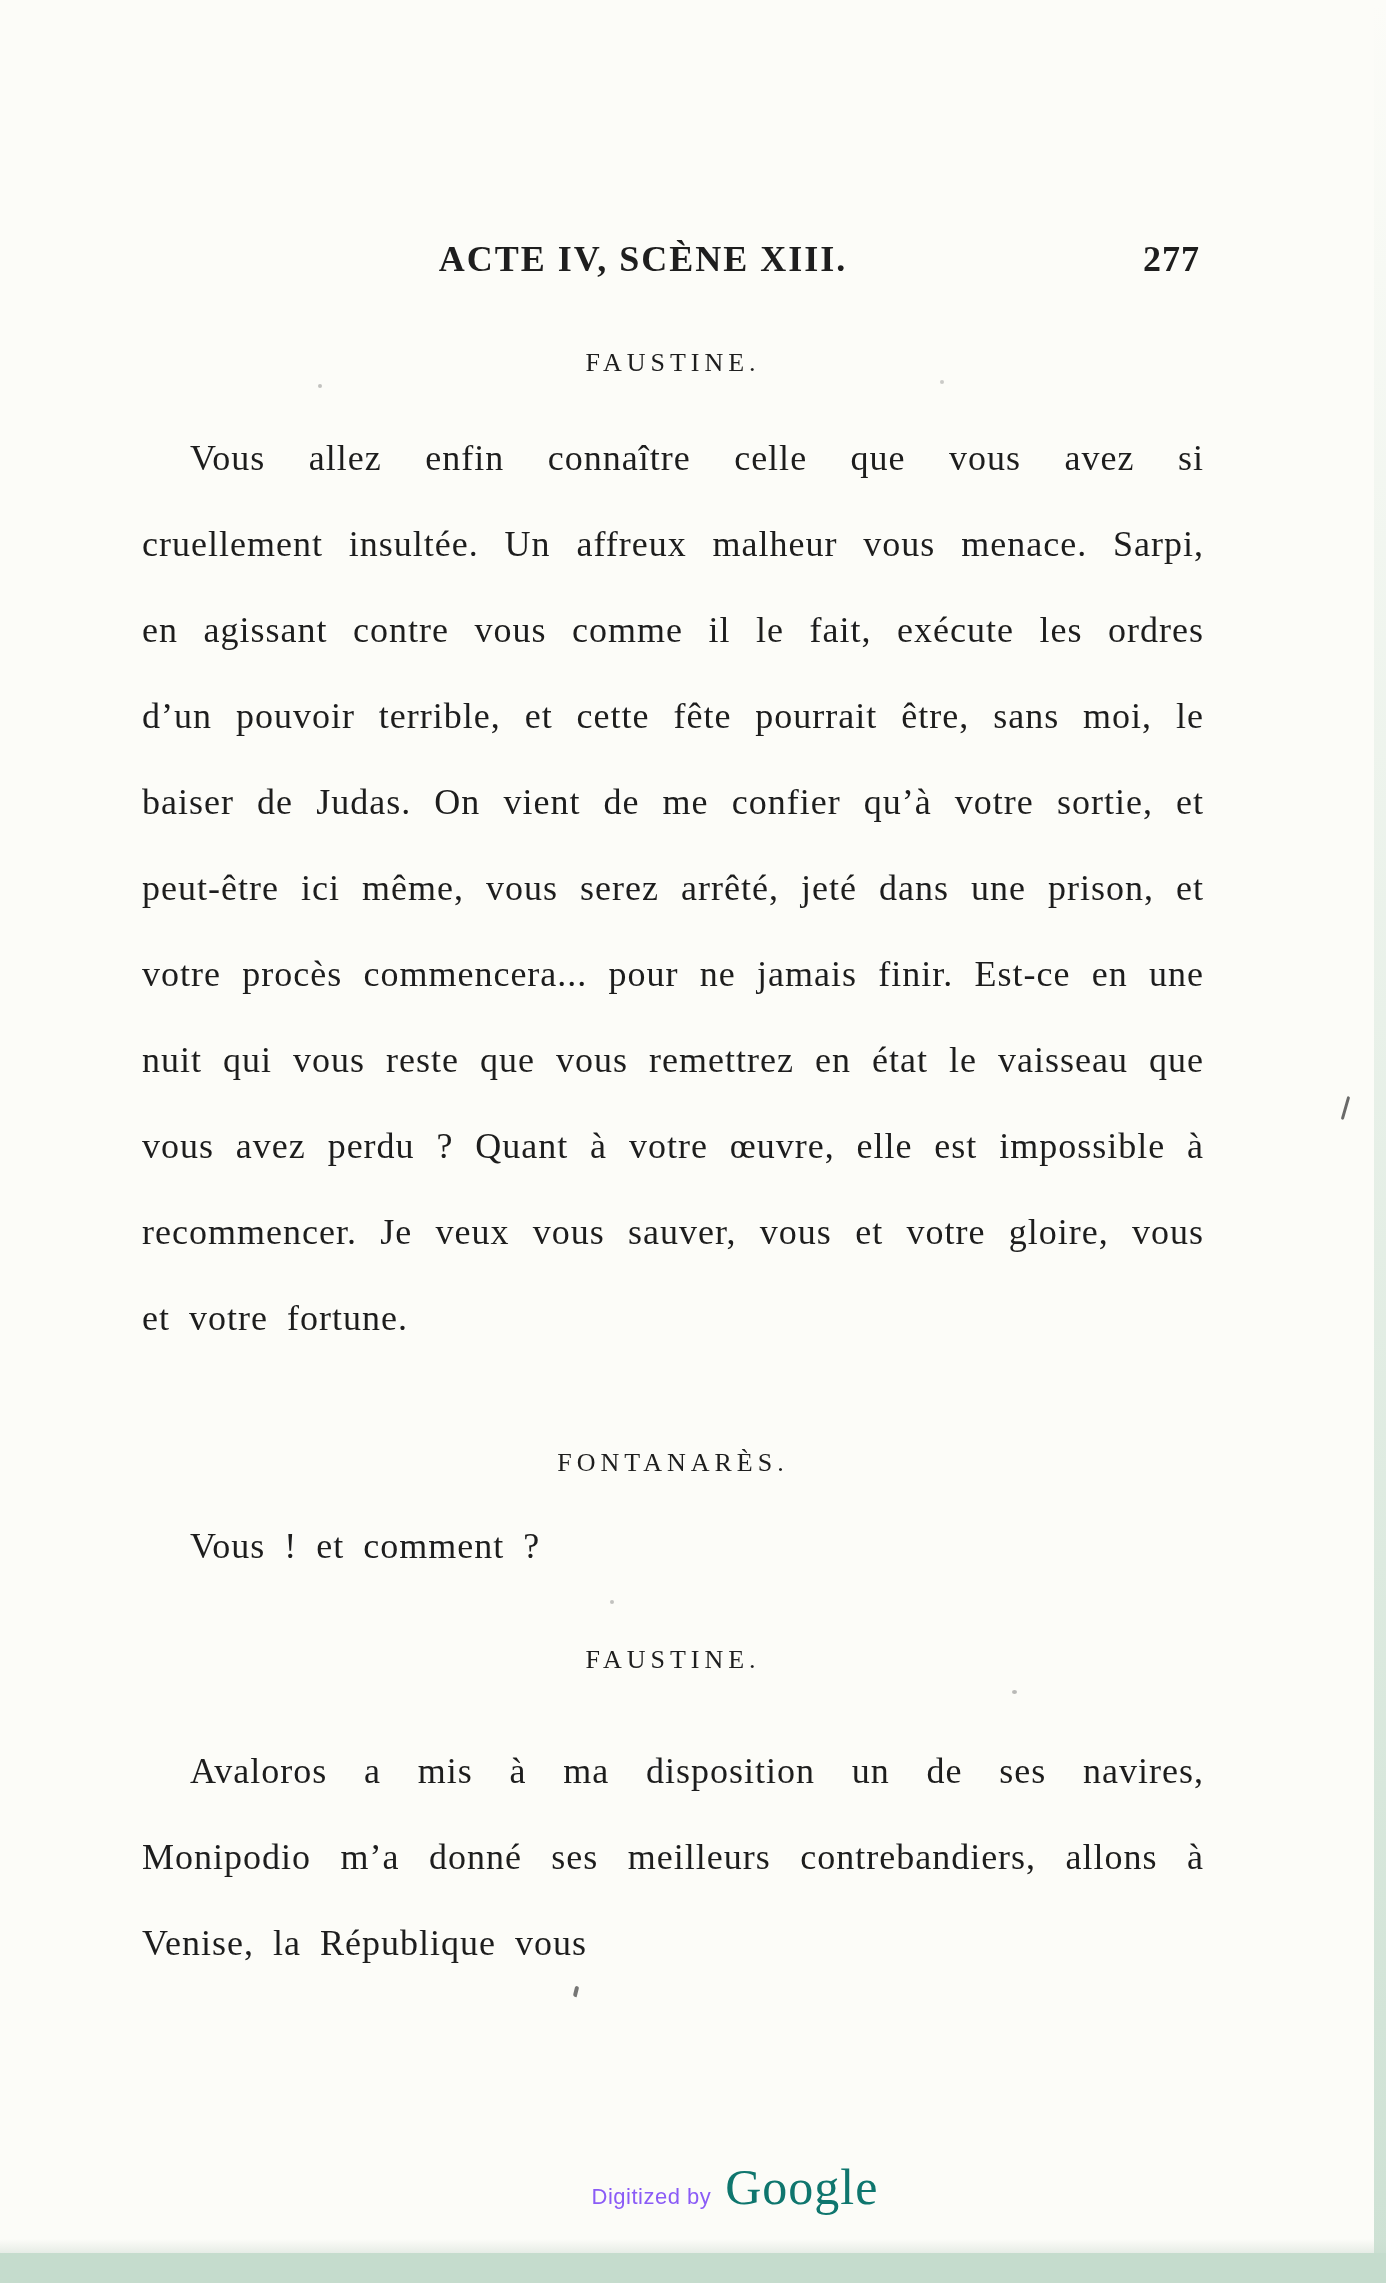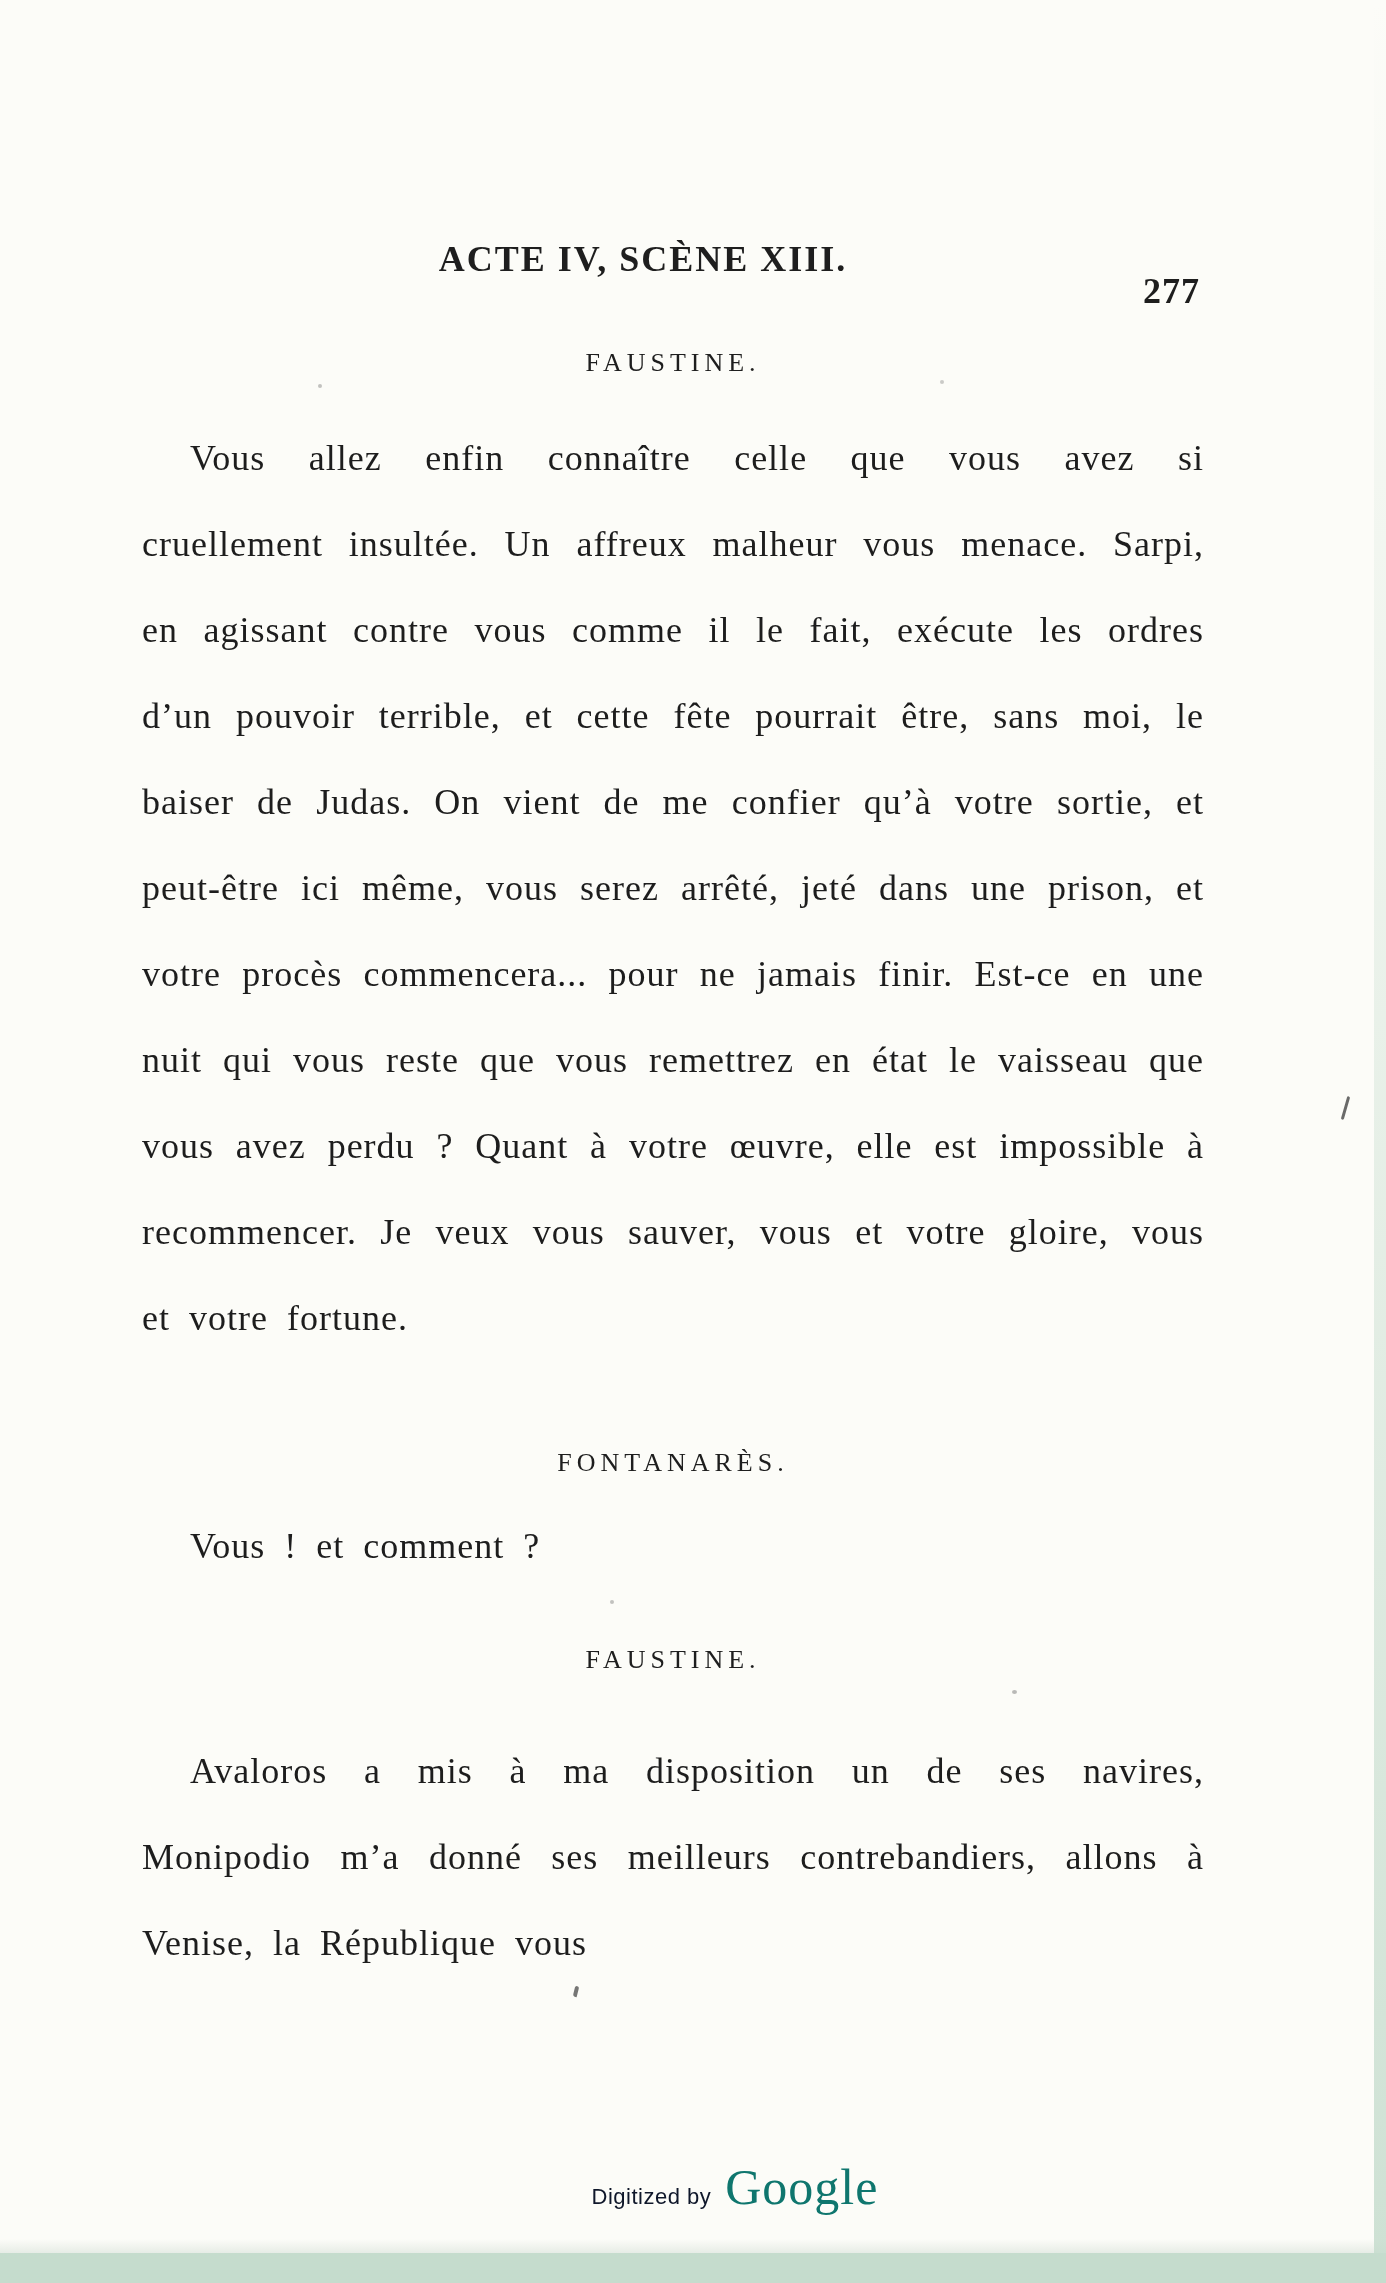--- a/index.html
+++ b/index.html
@@ -39,21 +39,20 @@
     font-weight: bold;
     font-size: 36px;
     letter-spacing: 2px;
     white-space: nowrap;
   }
   .page-number {
     position: absolute; right: 4px; top: 0;
     font-weight: bold;
     font-size: 36px;
     letter-spacing: 1px;
-    margin-top: 32px;
   }
 
   .speaker {
     position: absolute; left: 142px; width: 1062px;
     text-align: center;
     font-weight: normal;
     font-size: 26px;
     letter-spacing: 5px;
   }
   .speaker-1 { top: 348px; }
@@ -76,21 +75,21 @@
 
   .footer-watermark {
     position: absolute; top: 2158px; left: 0; width: 100%;
     display: flex; justify-content: center; align-items: baseline;
     gap: 14px;
     transform: translateX(42px);
   }
   .digitized-by {
     font-family: "Liberation Sans", sans-serif;
     font-size: 22px;
-    color: #0f172a;
+    color: #8b5cf6;
     letter-spacing: 0.5px;
   }
   .google-logo {
     font-family: "Liberation Serif", serif;
     font-size: 50px;
     color: #0f766e;
     letter-spacing: 1px;
   }
 
   

